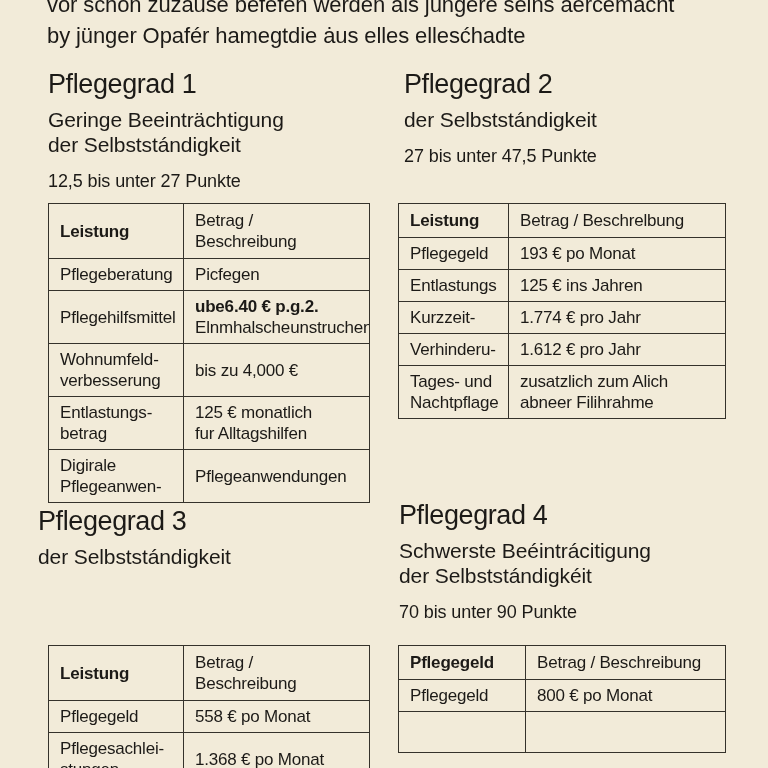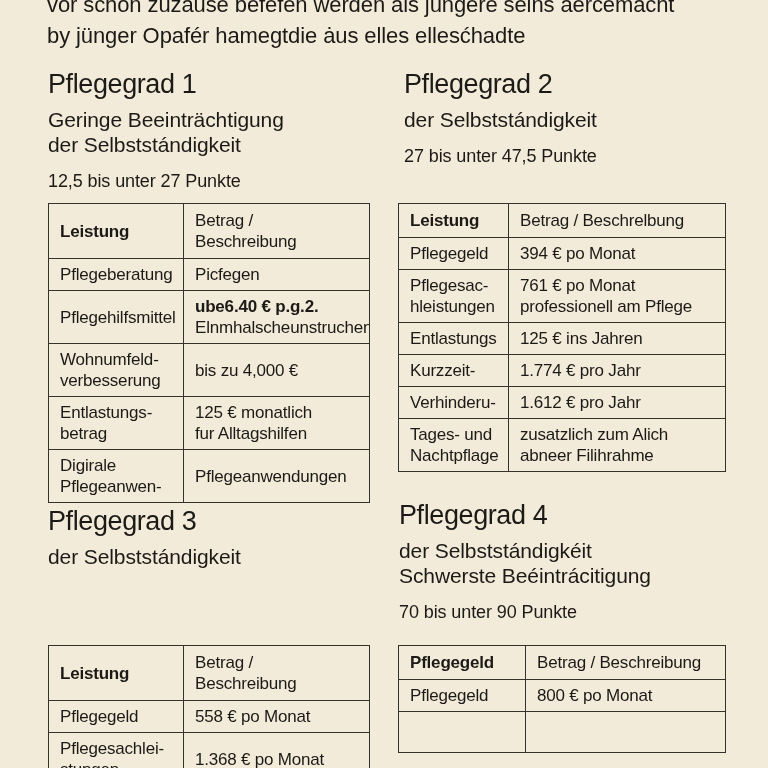--- a/index.html
+++ b/index.html
@@ -12,21 +12,21 @@
     font-family:"Liberation Sans",sans-serif;
     letter-spacing:-0.1px;
   }
   .intro{
     position:absolute;left:47px;top:-11px;width:690px;
     font-size:22px;line-height:31px;font-weight:400;
   }
   .section{position:absolute;}
   .sec1{left:48px;top:68px;width:335px;}
   .sec2{left:404px;top:68px;width:345px;}
-  .sec3{left:48px;top:505px;width:335px;}
+  .sec3{left:38px;top:505px;width:335px;}
   .sec4{left:399px;top:499px;width:345px;}
   .sec-title{
     font-size:27px;font-weight:400;letter-spacing:-0.4px;
     margin:0;line-height:32px;
   }
   .sec-sub{
     font-size:21px;line-height:25px;margin-top:7px;font-weight:400;
   }
   .sec-points{
     font-size:18px;margin-top:14px;font-weight:400;
@@ -84,22 +84,22 @@
   <div class="section sec3">
     <h2 class="sec-title">Pflegegrad 3</h2>
     <div class="sec-sub">
       <div>der Selbststándigkeit</div>
     </div>
   </div>
 
   <div class="section sec4">
     <h2 class="sec-title">Pflegegrad 4</h2>
     <div class="sec-sub">
+      <div>Schwerste Beéintrácitigung</div>
       <div>der Selbststándigkéit</div>
-      <div>Schwerste Beéintrácitigung</div>
     </div>
     <div class="sec-points">70 bis unter 90 Punkte</div>
   </div>
 
   <table class="t1">
     <colgroup>
         <col style="width:135px">
         <col>
       </colgroup>
     <thead>
@@ -167,31 +167,21 @@
         <td class="first">Leistung</td>
         <td>Betrag / Beschrelbung</td>
       </tr>
     </thead>
     <tbody>
         <tr>
           <td>
             <div><span>Pflegegeld</span></div>
           </td>
           <td>
-            <div><span>394 € po Monat</span></div>
-          </td>
-        </tr>
-        <tr>
-          <td>
-            <div><span>Pflegesac-</span></div>
-            <div><span>hleistungen</span></div>
-          </td>
-          <td>
-            <div><span>761 € po Monat</span></div>
-            <div><span>professionell am Pflege</span></div>
+            <div><span>193 € po Monat</span></div>
           </td>
         </tr>
         <tr>
           <td>
             <div><span>Entlastungs</span></div>
           </td>
           <td>
             <div><span>125 € ins Jahren</span></div>
           </td>
         </tr>

